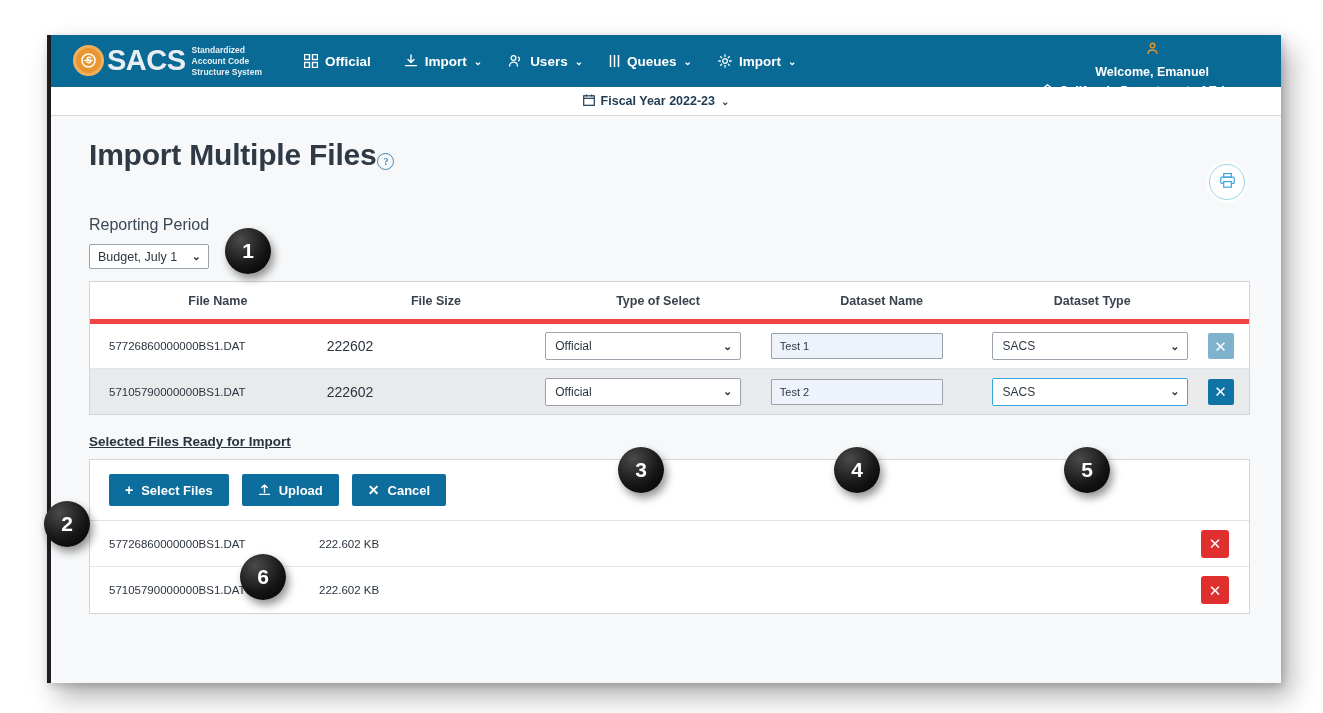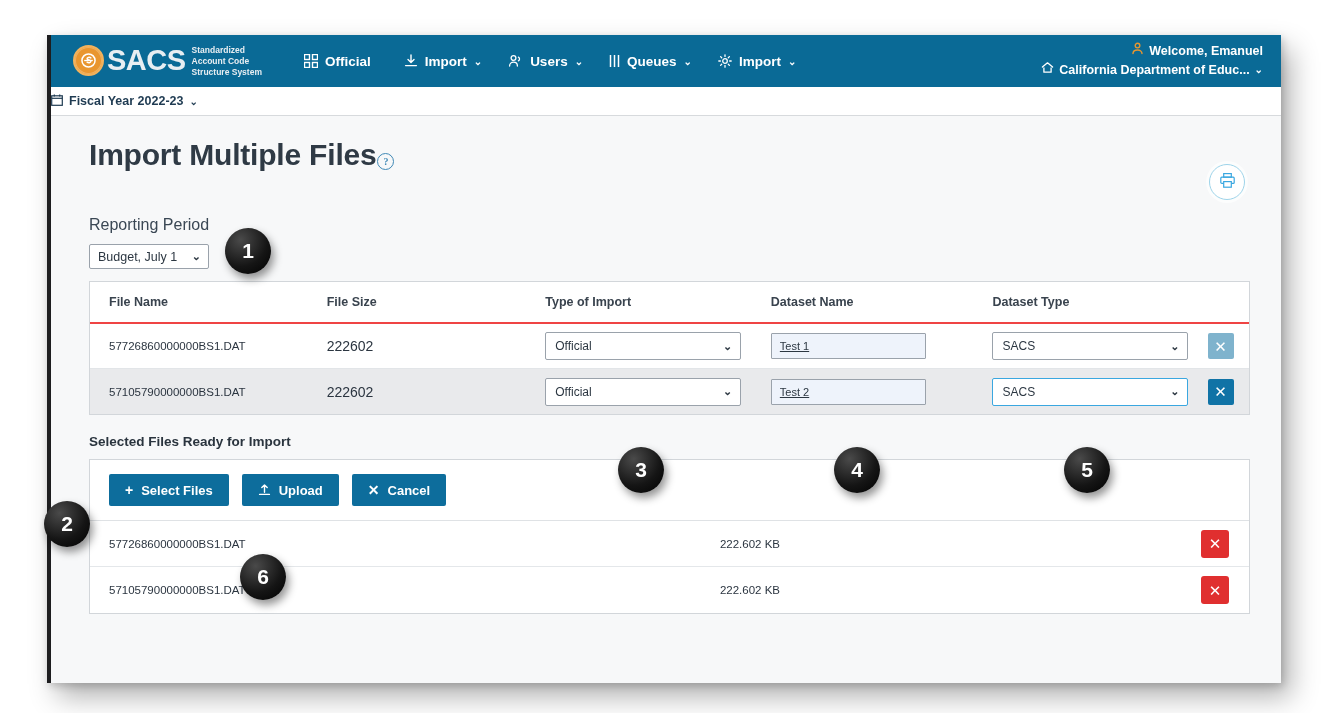--- a/index.html
+++ b/index.html
@@ -48,32 +48,32 @@
     white-space:nowrap;
   }
   .nav-item .chev{font-size:10px;font-weight:bold;}
   .nav-icon{display:inline-flex;align-items:center;justify-content:center;}
 
   .account{
     position:absolute;right:18px;top:7px;text-align:right;color:#ffffff;
   }
   .acct-line1{
     display:flex;align-items:center;justify-content:flex-end;gap:5px;
-    font-size:12.5px;font-weight:bold;line-height:1.3;
+    font-size:12.5px;font-weight:bold;line-height:1.3;flex-direction:column;
   }
   .acct-line2{
     display:flex;align-items:center;justify-content:flex-end;gap:5px;
     font-size:12.5px;font-weight:bold;line-height:1.3;margin-top:2px;
   }
   .acct-line2 .chev{font-size:10px;}
 
   
   .fiscalbar{
     height:28px;background:#ffffff;border-bottom:1px solid #d7dadd;
-    display:flex;align-items:center;justify-content:flex-start;
+    display:flex;align-items:center;justify-content:center;
   }
   .fiscal{
     display:flex;align-items:center;gap:6px;margin-right:20px;
     color:#1f3b52;font-size:12.5px;font-weight:bold;cursor:pointer;
   }
   .fiscal .chev{font-size:10px;}
 
   
   .page{
     position:relative;height:568px;
@@ -120,21 +120,21 @@
   .section-h{
     font-size:13.5px;font-weight:bold;color:#2a343e;margin-top:7px;
   }
 
   
   .table{
     margin-top:12px;background:#ffffff;border:1px solid #d2d6da;
     width:1161px;box-sizing:border-box;
   }
   .trow{display:flex;align-items:center;height:45px;box-sizing:border-box;}
-  .thead{height:42px;border-bottom:2px solid #ef4444;}
+  .thead{height:42px;border-bottom:5px solid #ef4444;text-align:center;}
   .thead .cell{font-size:12.5px;font-weight:bold;color:#39434e;}
   .tbody-row{border-bottom:1px solid #e2e5e8;}
   .tbody-row.alt{background:#e9eaec;}
   .tbody-row:last-child{border-bottom:none;}
   .cell{box-sizing:border-box;padding:0 0 0 0;}
   .c-name{width:237px;padding-left:19px;font-size:11.5px;color:#2b3views;}
   .c-name{color:#2b3540;}
   .c-size{width:219px;font-size:14px;color:#2b3540;}
   .c-type{width:226px;}
   .c-dsname{width:222px;}
@@ -143,36 +143,36 @@
 
   .sel{
     width:196px;height:28px;background:#ffffff;
     border:1px solid #9aa2ab;border-radius:2px;box-sizing:border-box;
     display:flex;align-items:center;justify-content:space-between;
     padding:0 8px 0 9px;font-size:12px;color:#2c3742;cursor:pointer;
   }
   .sel.focus{border:1.5px solid #3aa7e0;}
   .sel .chev{font-size:11px;font-weight:bold;}
   .txt{
-    width:155px;height:26px;background:#eef3fb;
+    width:172px;height:26px;background:#eef3fb;
     border:1px solid #9aa2ab;border-radius:1px;box-sizing:border-box;
     display:flex;align-items:center;padding:0 8px;
-    font-size:11px;color:#2c3742;cursor:text;text-decoration:underline;
+    font-size:11px;color:#2c3742;cursor:text;
   }
   .xbtn{
     width:26px;height:26px;border-radius:2px;
     display:flex;align-items:center;justify-content:center;
     color:#ffffff;font-size:15px;cursor:pointer;line-height:1;
   }
   .xbtn.light{background:#7fb3cd;}
   .xbtn.dark{background:#1073a6;}
 
   
   .sf-title{
-    font-size:13.5px;font-weight:bold;color:#2a343e;margin-top:19px;
+    font-size:13.5px;font-weight:bold;color:#2a343e;margin-top:19px;text-decoration:underline;
   }
   .panel{
     margin-top:10px;background:#ffffff;border:1px solid #d2d6da;
     width:1161px;box-sizing:border-box;
   }
   .btn-row{
     height:60px;display:flex;align-items:center;gap:13px;
     padding-left:19px;border-bottom:1px solid #dfe2e5;
   }
   .btn{
@@ -181,21 +181,21 @@
     padding:0 16px;border-radius:2px;
     font-size:13px;font-weight:bold;cursor:pointer;white-space:nowrap;
   }
   .btn .gl{font-size:14px;font-weight:bold;line-height:1;}
   .frow{
     display:flex;align-items:center;height:46px;
     border-bottom:1px solid #e4e7ea;box-sizing:border-box;
   }
   .frow:last-child{border-bottom:none;}
   .f-name{width:229px;padding-left:19px;font-size:11.5px;color:#2b3540;box-sizing:border-box;}
-  .f-size{flex:1;font-size:11.5px;color:#2b3540;text-align:center;}
+  .f-size{flex:1;font-size:11.5px;color:#2b3540;}
   .f-act{width:68px;display:flex;justify-content:center;}
   .delbtn{
     width:28px;height:28px;border-radius:3px;background:#e02f2f;
     display:flex;align-items:center;justify-content:center;
     color:#ffffff;font-size:15px;cursor:pointer;line-height:1;
   }
 
   
   .callout{
     position:absolute;width:46px;height:46px;border-radius:50%;
@@ -355,21 +355,21 @@
         <div class="rp-select">
           <span>Budget, July 1</span>
           <span class="chev">⌄</span>
         </div>
 
 
         <div class="table">
           <div class="trow thead">
             <div class="cell c-name">File Name</div>
             <div class="cell c-size">File Size</div>
-            <div class="cell c-type">Type of Import</div>
+            <div class="cell c-type">Type of Select</div>
             <div class="cell c-dsname">Dataset Name</div>
             <div class="cell c-dstype">Dataset Type</div>
             <div class="cell c-act"></div>
           </div>
 
           <div class="trow tbody-row">
             <div class="cell c-name">57726860000000BS1.DAT</div>
             <div class="cell c-size">222602</div>
             <div class="cell c-type">
               <div class="sel">

